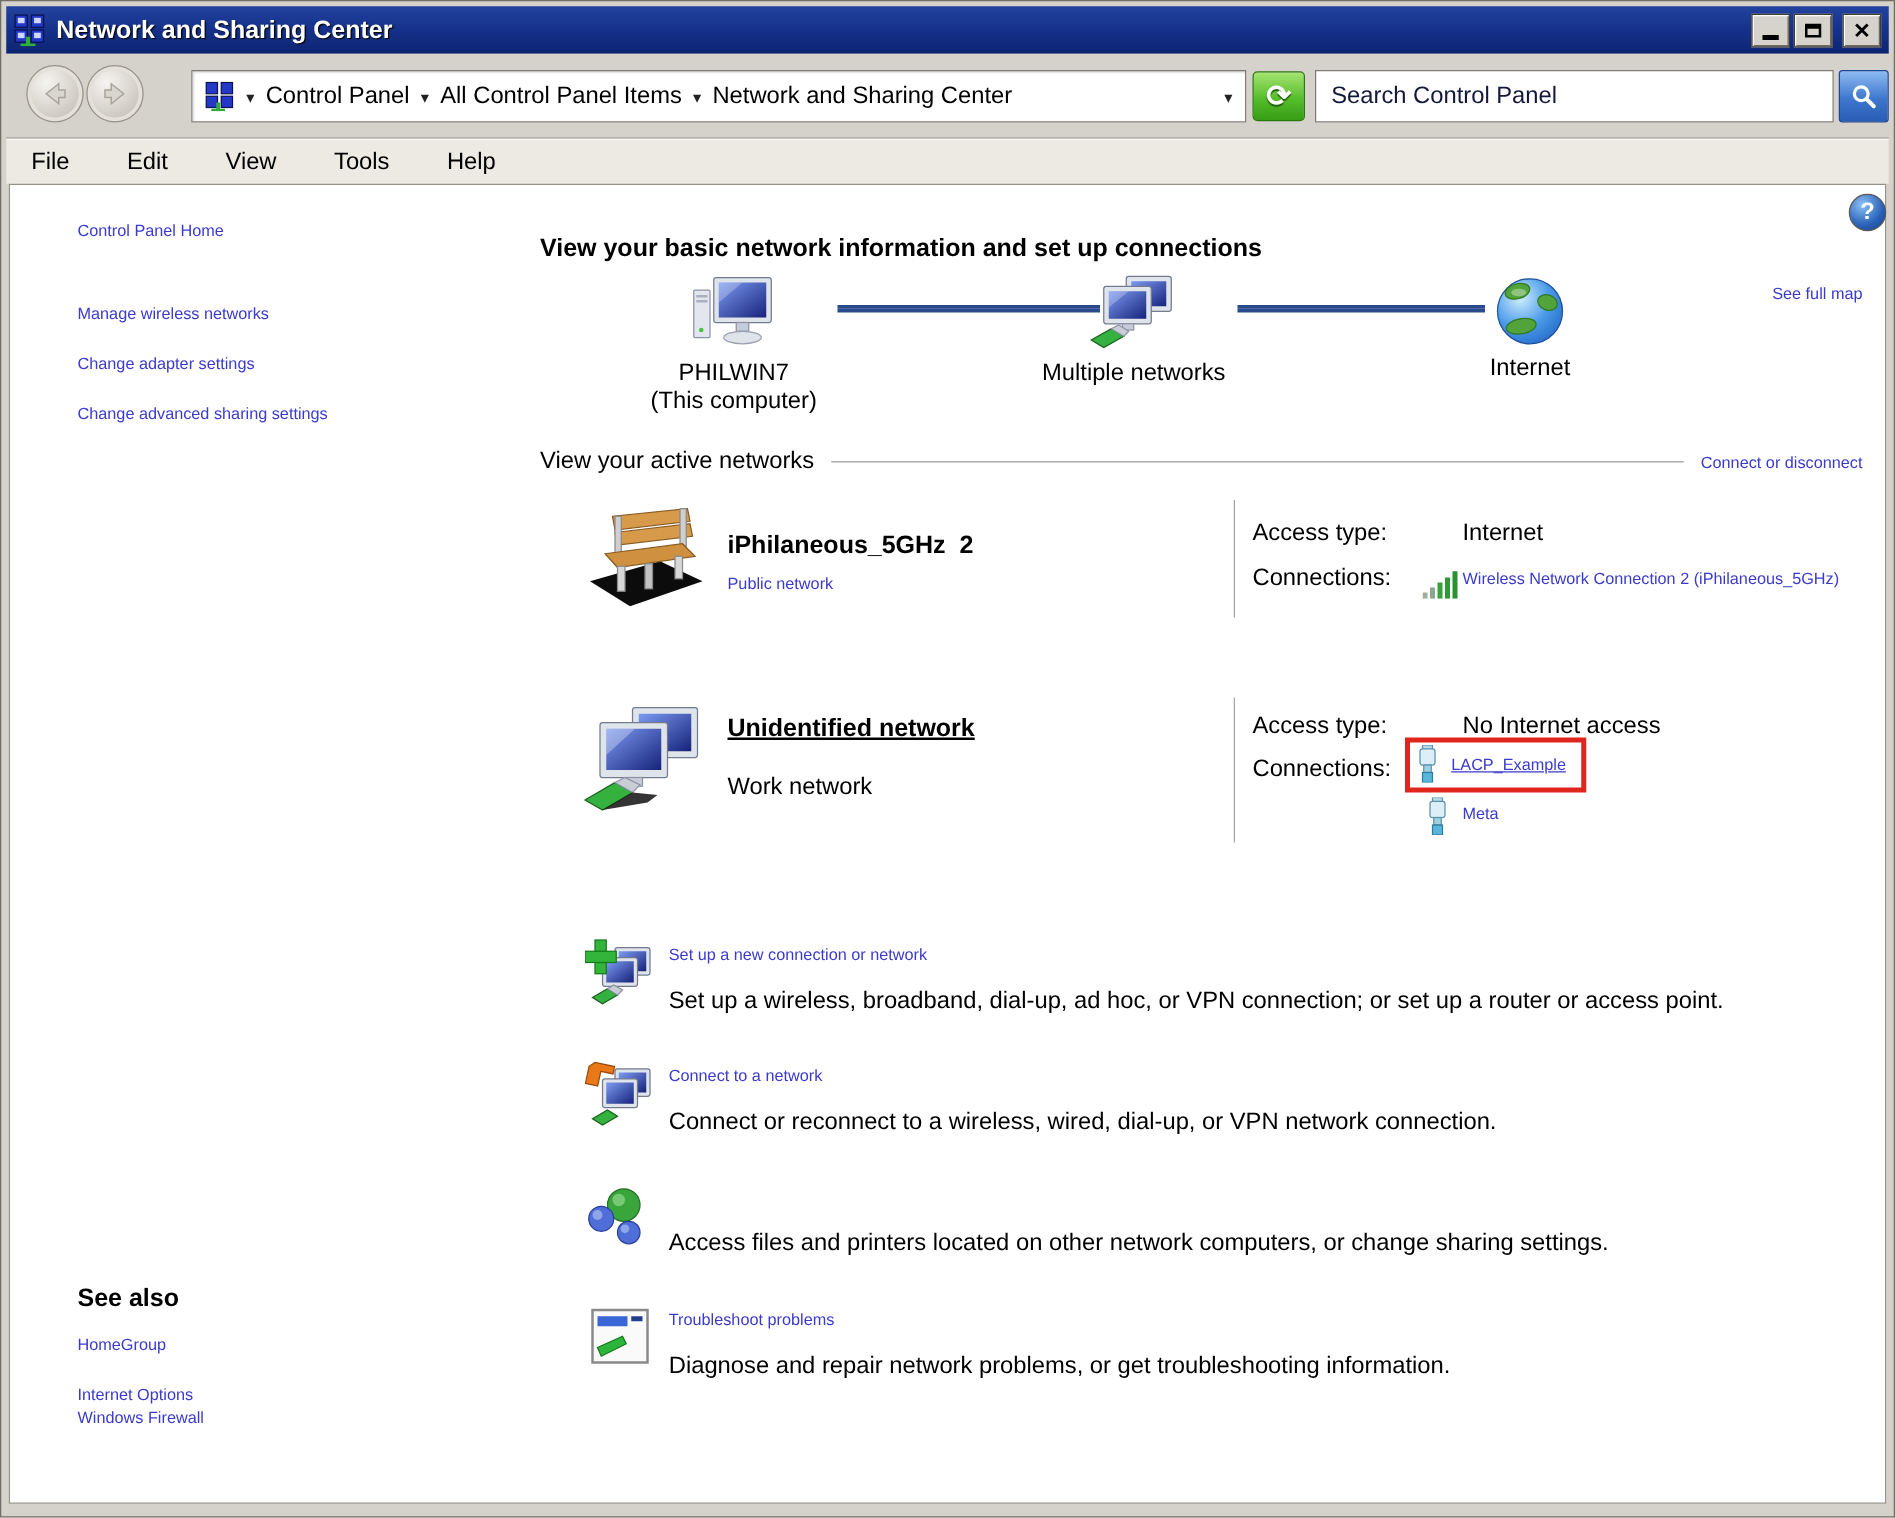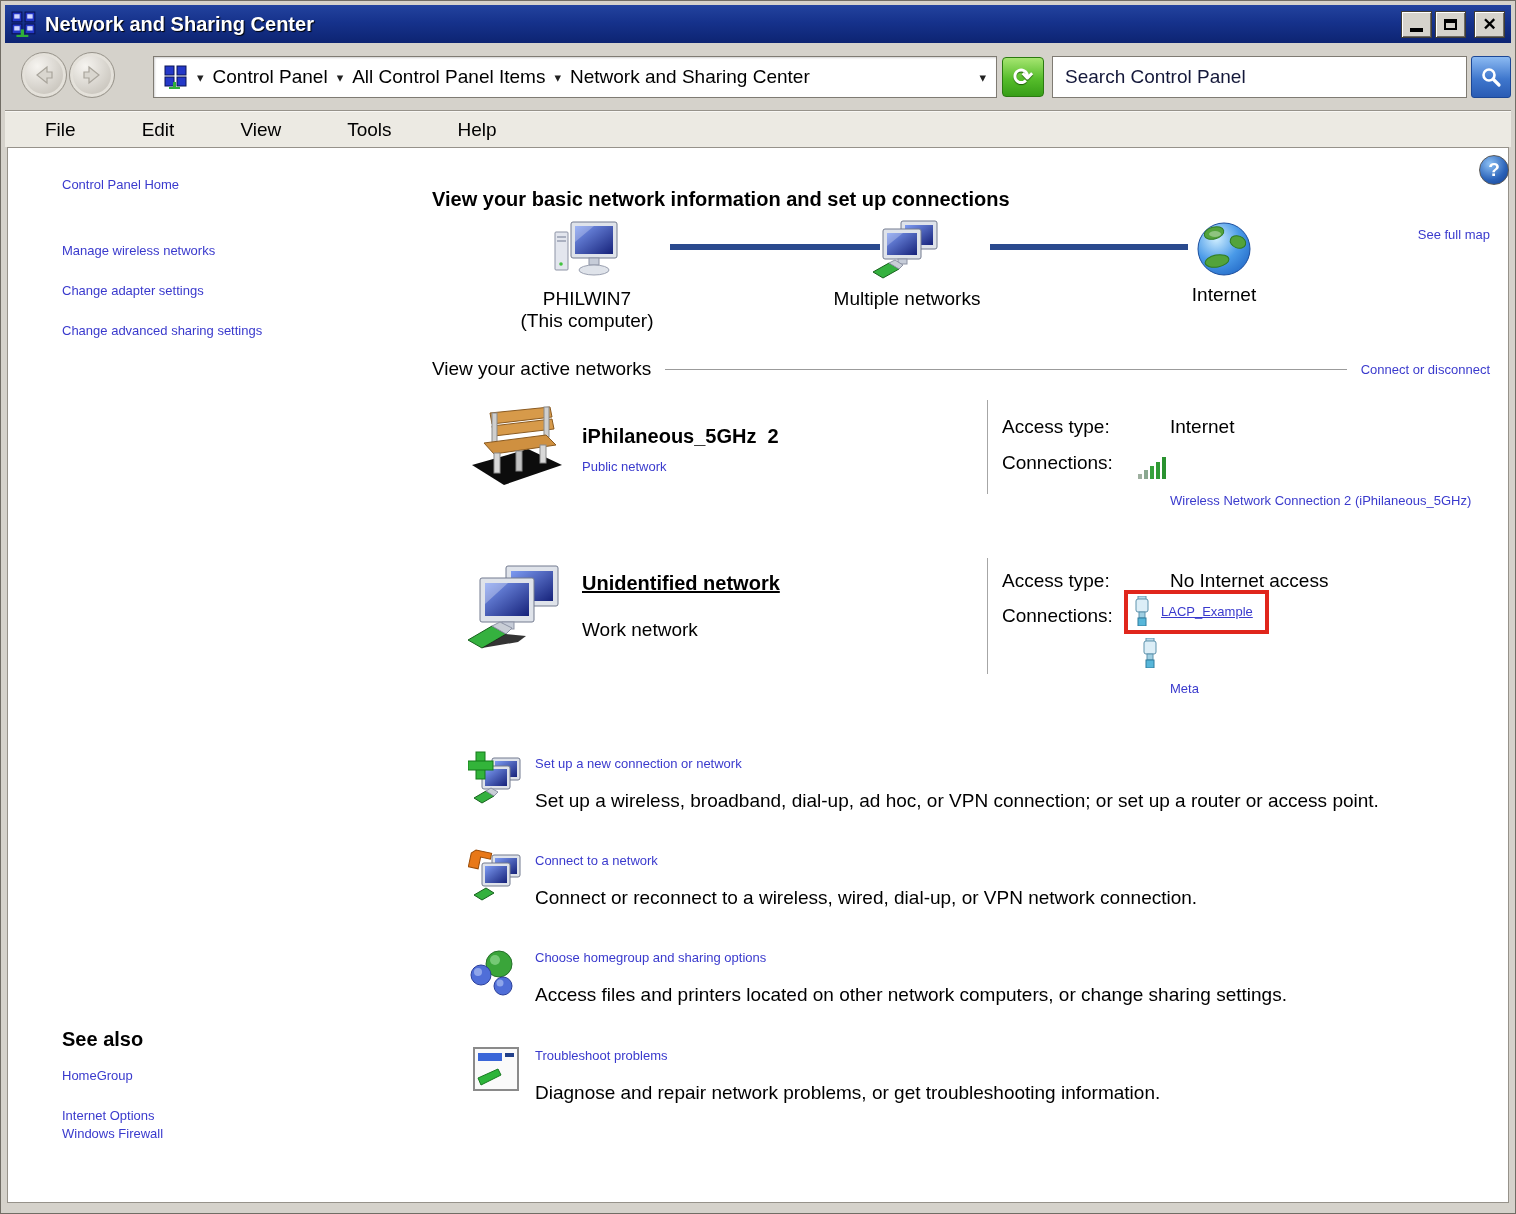--- a/index.html
+++ b/index.html
@@ -41,21 +41,21 @@
     border:1px solid #7f7b73; display:flex; align-items:center; padding:0 4px 0 12px; }
   .searchbox input { border:none; outline:none; width:100%; font-family:"Liberation Sans", sans-serif; font-size:19px; color:#14183a; }
   .searchbox input::placeholder { color:#14183a; opacity:1; }
   .search-btn { position:absolute; left:1466px; top:13px; width:40px; height:42px; border-radius:3px;
     background:linear-gradient(180deg,#8cbaf2 0%,#3f77cd 55%,#2a5cb4 100%); border:1px solid #1c4796;
     display:flex; align-items:center; justify-content:center; }
 
   
   .menubar { position:absolute; left:4px; top:110px; right:4px; height:36px; background:#eceae3;
     border-top:1px solid #f8f7f4; display:flex; align-items:center; gap:46px; padding-left:20px; font-size:19px; color:#000; }
-  .menu-item { cursor:default;margin-left:20px; }
+  .menu-item { cursor:default; }
 
   
   .content { position:absolute; left:6px; right:6px; top:146px; bottom:10px; background:#fff; border:1px solid #96928a; }
   a.link { color:#3a3acd; text-decoration:none; font-size:13px; cursor:pointer; white-space:nowrap; }
   .black-text { color:#000; font-size:19px; }
 
   .help-btn { position:absolute; left:1471px; top:7px; width:30px; height:30px; border-radius:50%;
     background:radial-gradient(circle at 35% 28%, #8cc0f4, #2a62b8 60%, #163f8e 100%); border:1px solid #5a5a5a;
     color:#fff; font-weight:bold; font-size:19px; display:flex; align-items:center; justify-content:center; }
 
@@ -73,21 +73,21 @@
   .section-header { position:absolute; left:424px; right:18px; display:flex; align-items:center; font-size:19px; color:#000; }
   .section-header .rule { flex:1; height:1px; background:#9b9b9b; margin:0 14px; }
 
   .net-row { position:absolute; left:424px; width:1062px; }
   .net-icon { position:absolute; }
   .net-name { position:absolute; left:150px; font-size:20px; font-weight:bold; color:#000; white-space:pre; }
   .net-type { position:absolute; left:150px; }
   .v-divider { position:absolute; left:555px; width:1px; background:#a6a6a6; }
   .kv-label { position:absolute; left:570px; font-size:19px; color:#000; }
   .kv-value { position:absolute; left:738px; font-size:19px; color:#000; white-space:nowrap; }
-  .conn-link-wrap { position:absolute; left:738px; width:345px;margin-top:38px; }
+  .conn-link-wrap { position:absolute; left:738px; width:345px; }
   .conn-link-wrap a.link { white-space:normal; line-height:26px; }
   .conn-icon { position:absolute; }
   .hl-red { position:absolute; left:692px; display:flex; align-items:center; gap:9px;
     border:4px solid #e0261c; padding:2px 12px 4px 4px; }
   .hl-red a.link { text-decoration:underline; }
 
   .task { position:absolute; left:424px; width:1070px; }
   .task .task-icon { position:absolute; left:36px; top:0; }
   .task a.link { position:absolute; left:103px; top:6px; }
   .task .task-desc { position:absolute; left:103px; top:40px; font-size:19px; color:#000; white-space:nowrap; }
@@ -386,21 +386,20 @@
 
     <div class="task" style="top:796px; height:92px;">
       <svg class="task-icon" width="56" height="56" viewBox="0 0 56 56">
         <circle cx="31" cy="20" r="13" fill="#3aa53a" stroke="#25702a"></circle>
         <circle cx="27" cy="16" r="5" fill="#8fd98f" opacity="0.7"></circle>
         <circle cx="13" cy="31" r="10" fill="#4f6ed8" stroke="#2b3f9a"></circle>
         <circle cx="10" cy="28" r="4" fill="#a9bcf2" opacity="0.7"></circle>
         <circle cx="35" cy="42" r="9" fill="#4f6ed8" stroke="#2b3f9a"></circle>
         <circle cx="32" cy="39" r="3.5" fill="#a9bcf2" opacity="0.7"></circle>
       </svg>
-      <a class="link">Choose homegroup and sharing options</a>
       <div class="task-desc">Access files and printers located on other network computers, or change sharing settings.</div>
     </div>
 
     <div class="task" style="top:894px; height:92px;">
       <svg class="task-icon" width="56" height="56" viewBox="0 0 56 56">
         <rect x="6" y="6" width="44" height="42" fill="#fafafa" stroke="#8a8a8a" stroke-width="2"></rect>
         <rect x="10" y="11" width="24" height="8" fill="#3a66d8"></rect>
         <rect x="37" y="11" width="9" height="4" fill="#22408a"></rect>
         <polygon points="10,36 30,27 33,33 13,43" fill="#2db43a" stroke="#177a20"></polygon>
       </svg>

